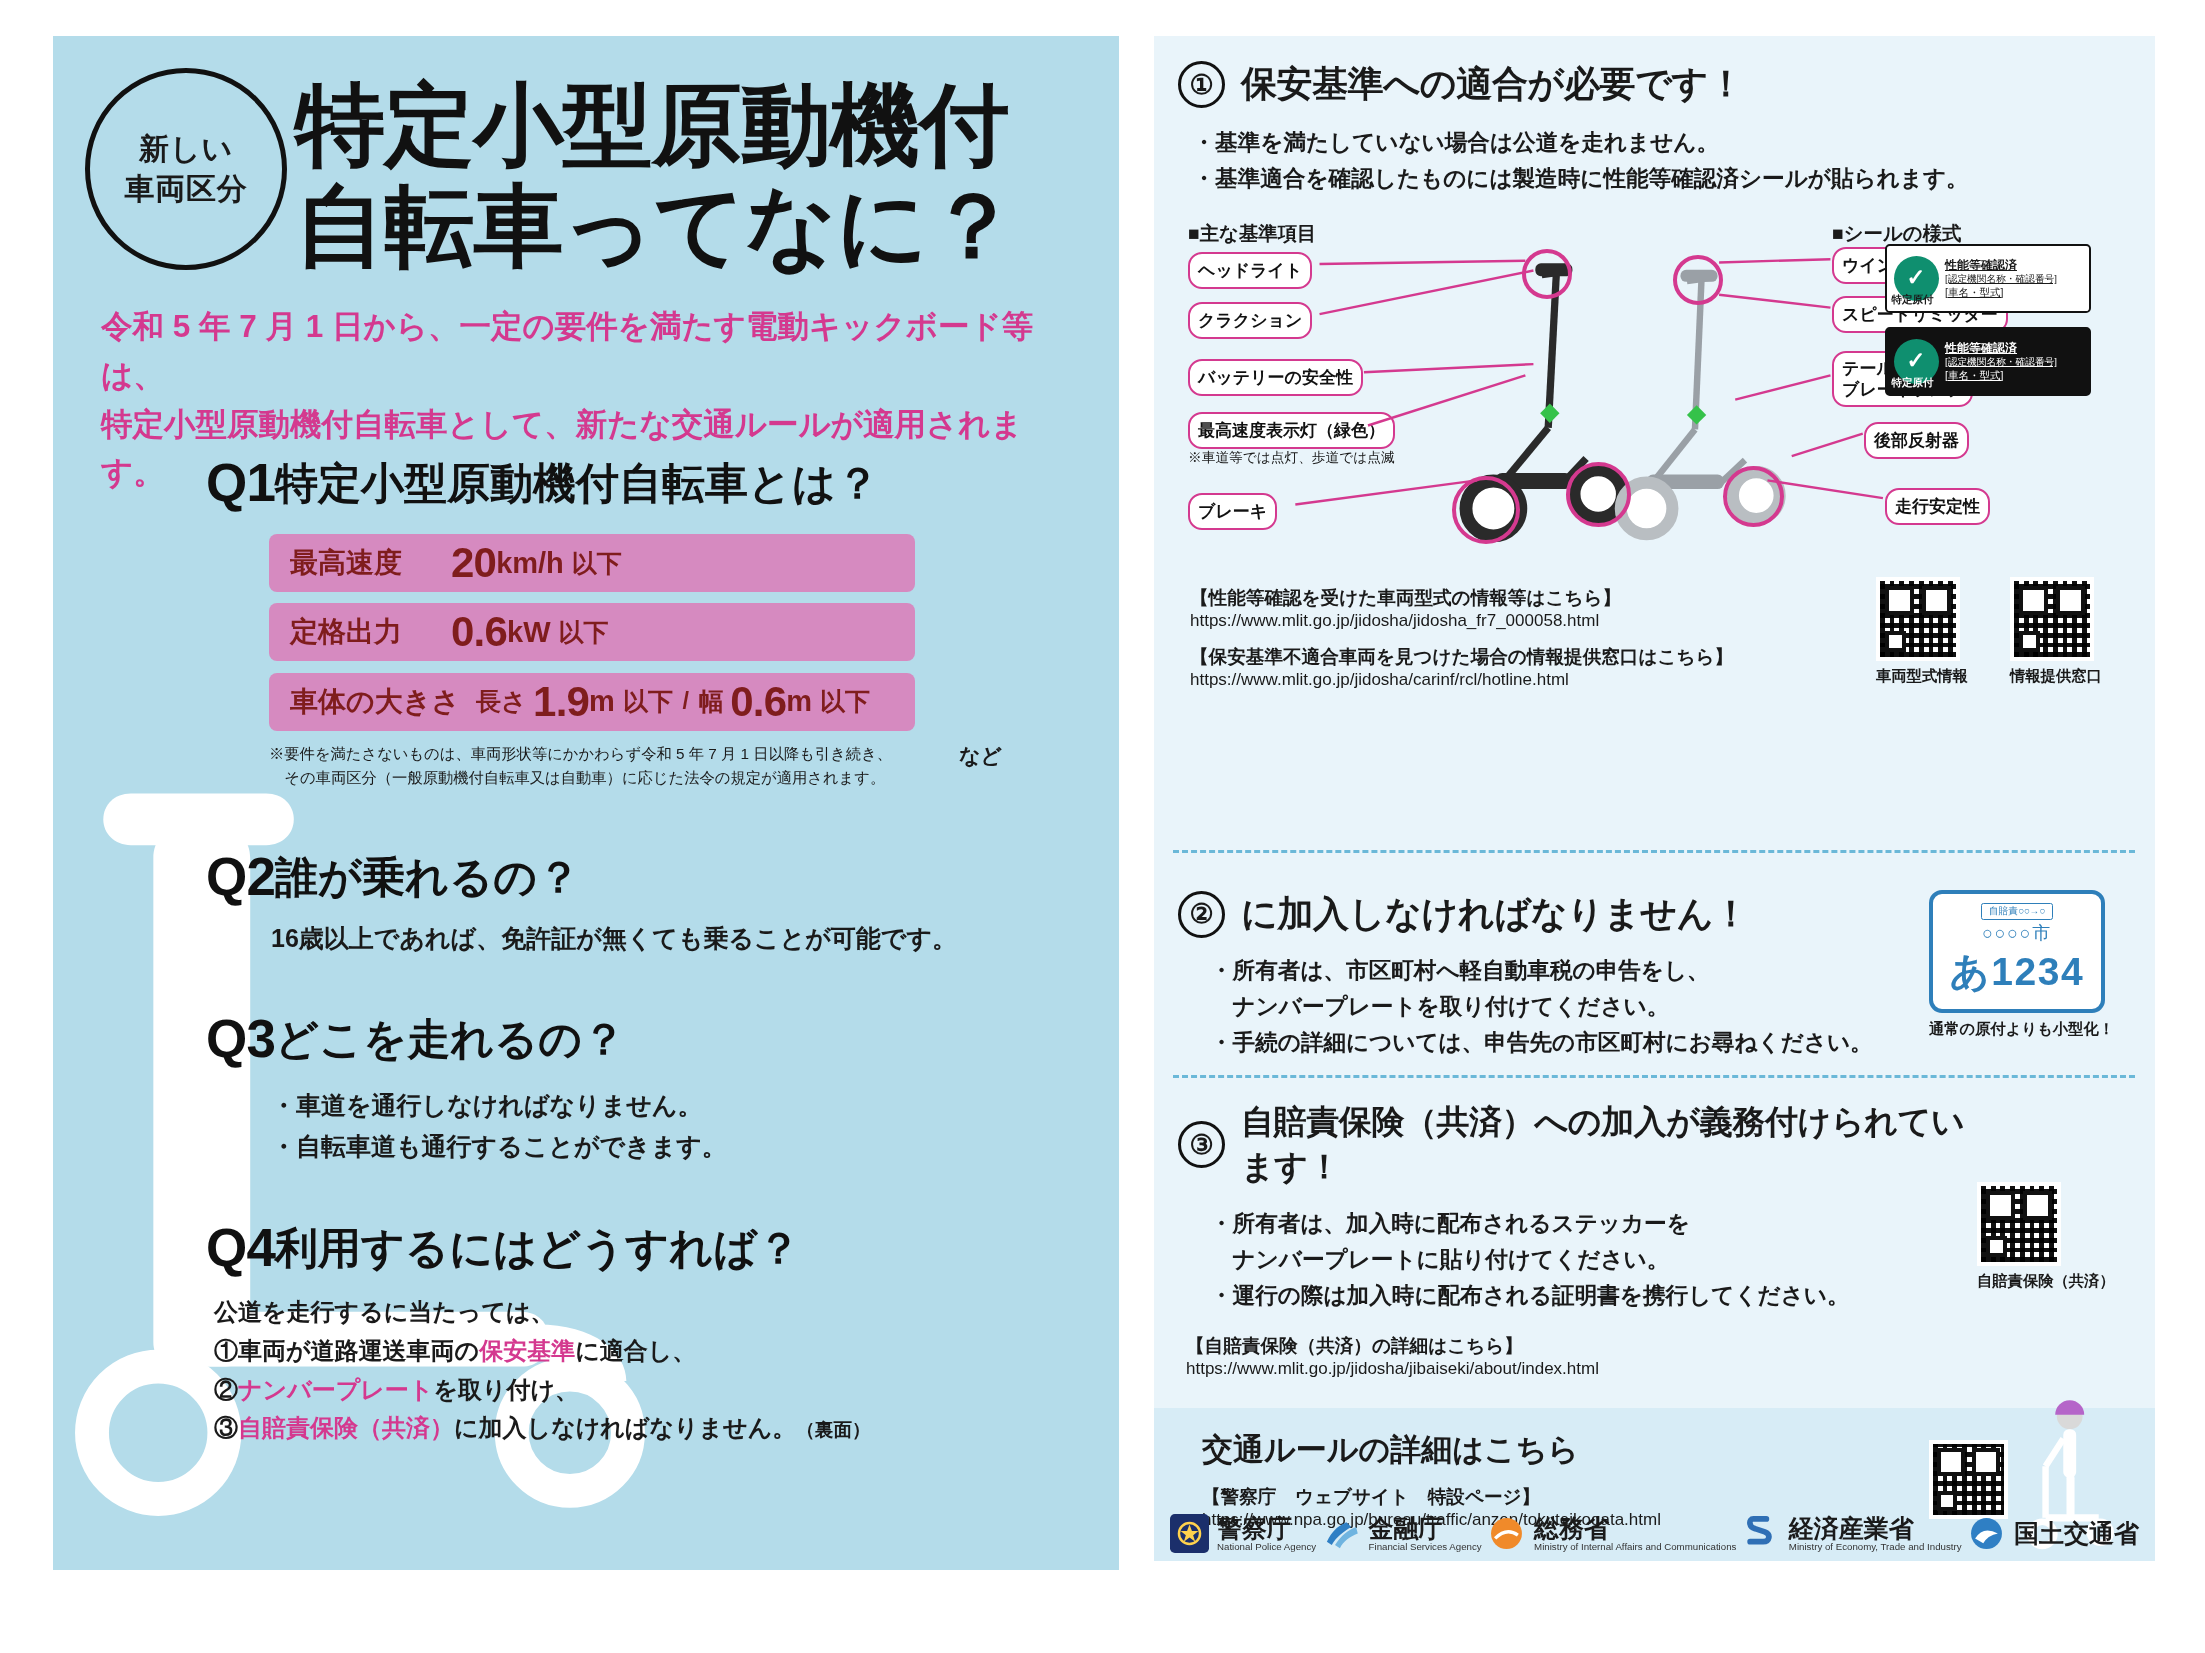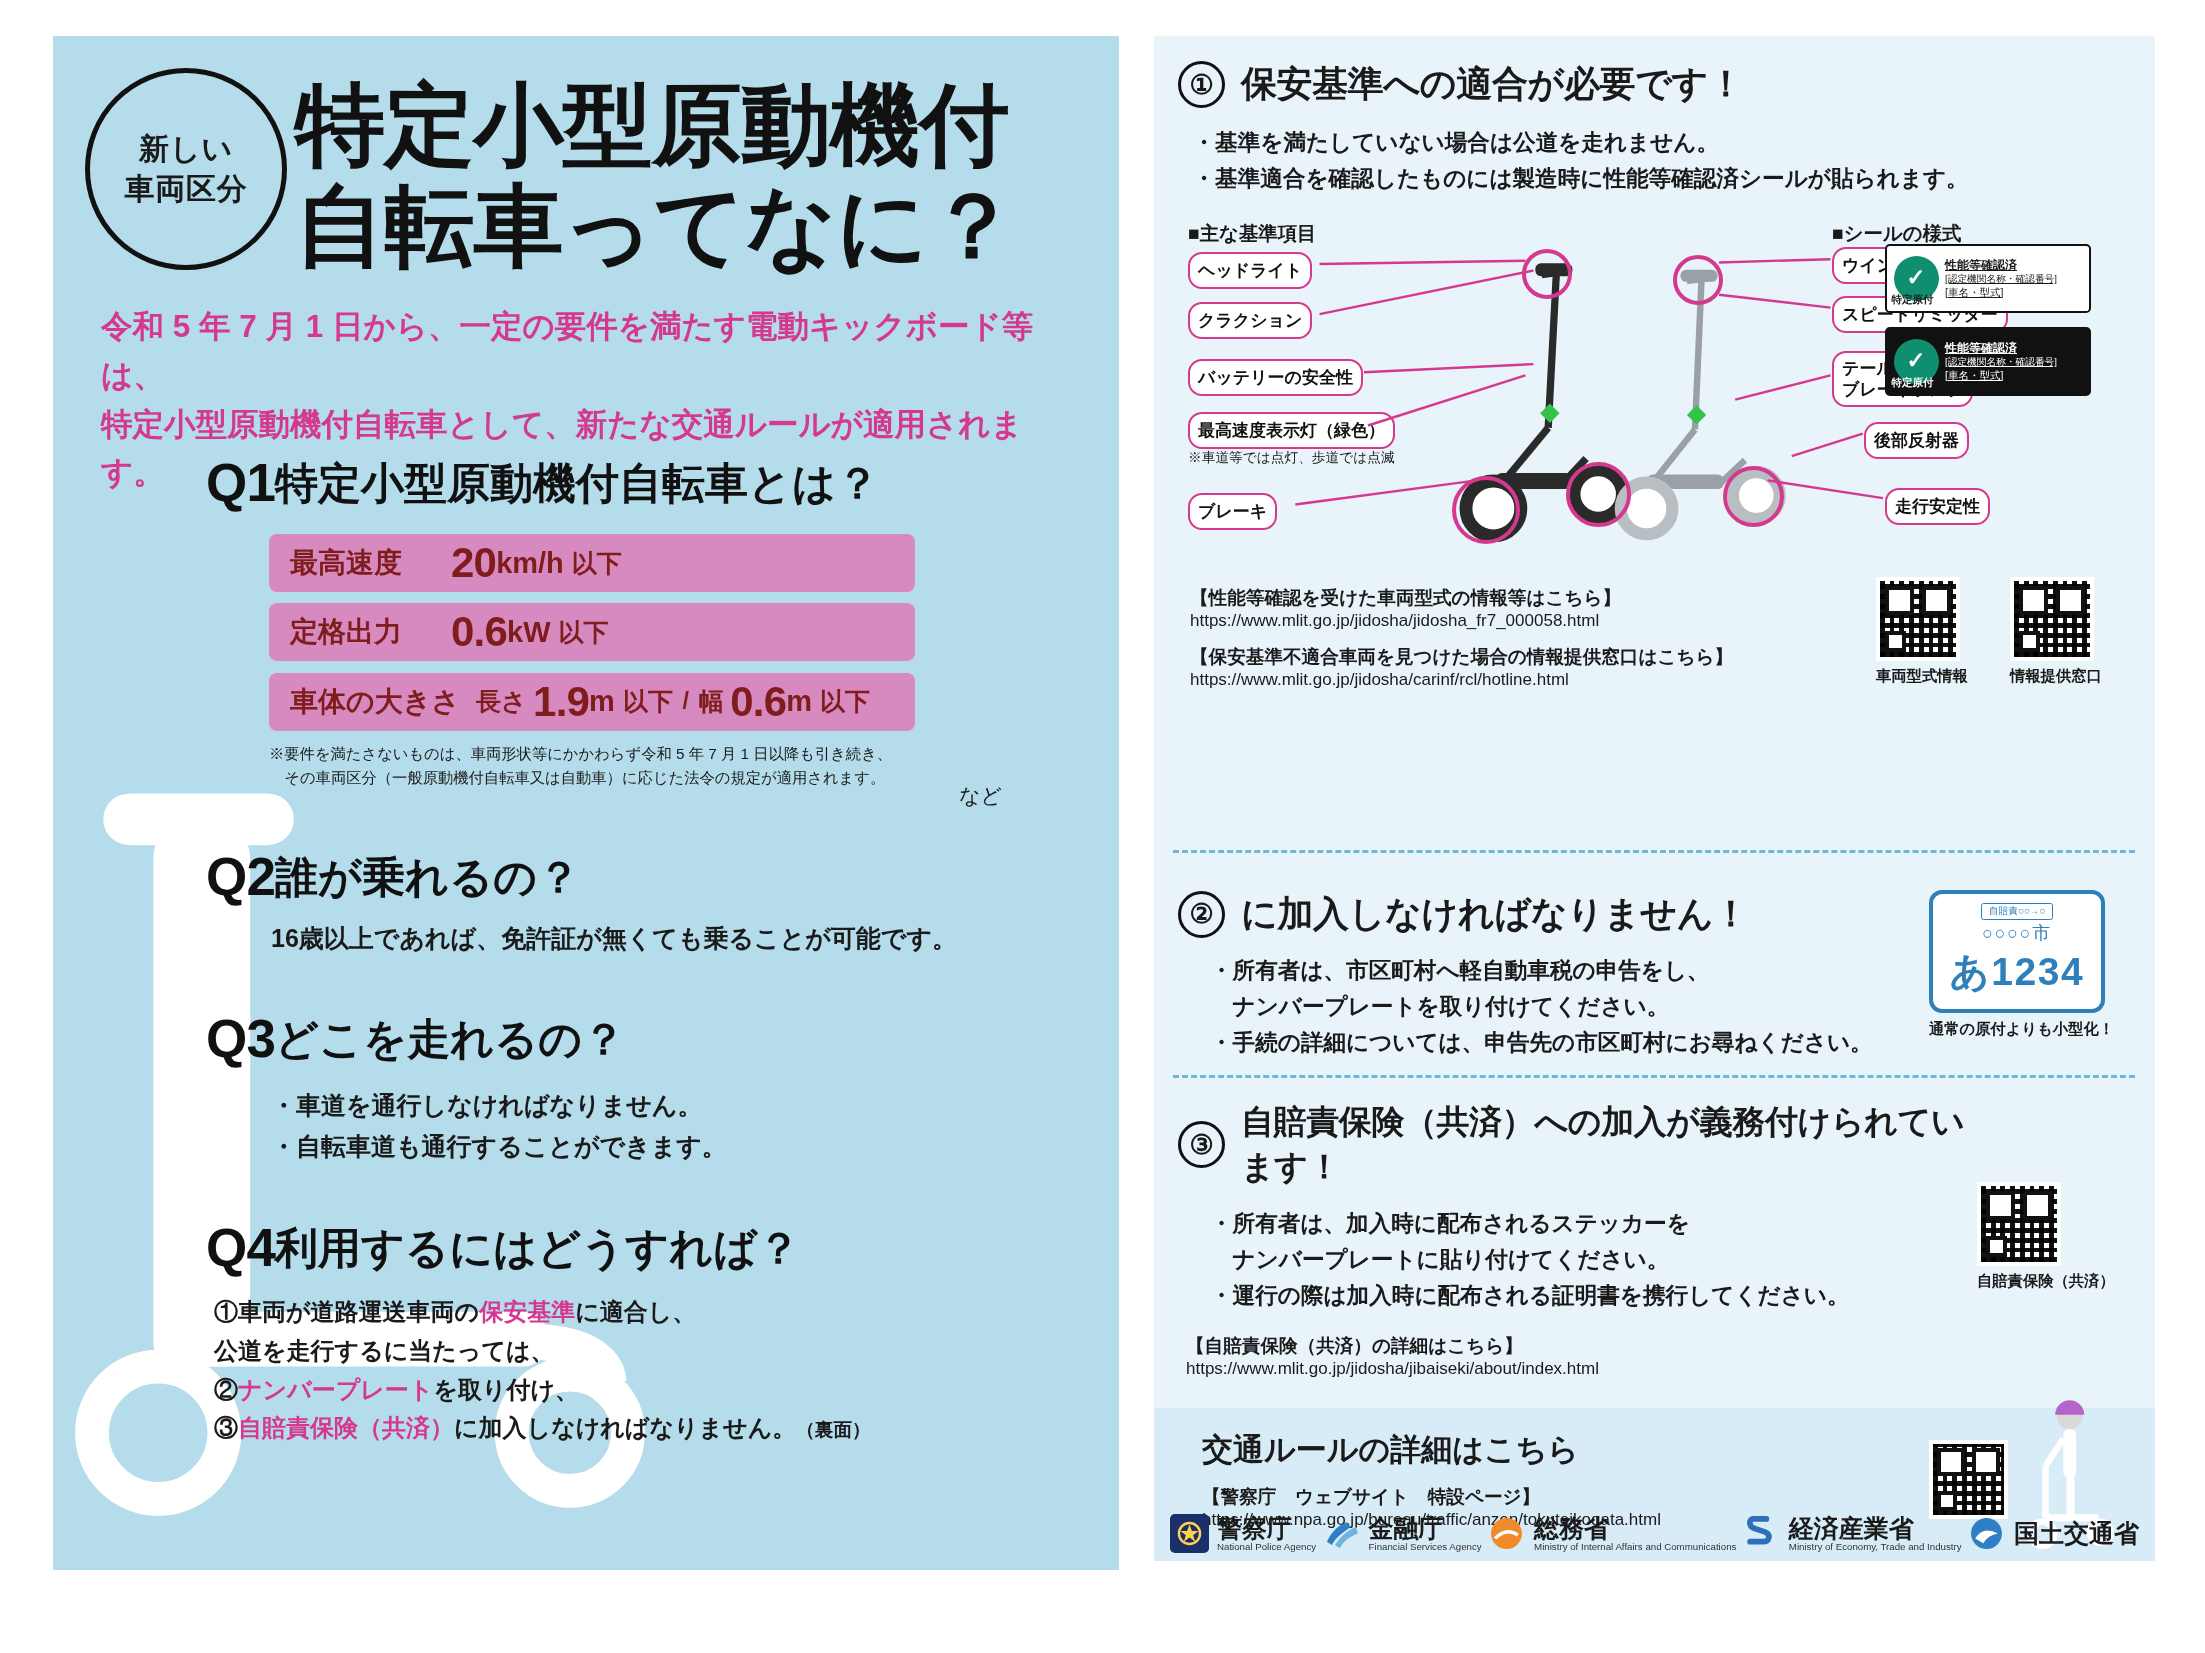--- a/index.html
+++ b/index.html
@@ -69,21 +69,21 @@
   .specrow .lbl { font-size:28px; min-width:161px; }
   .specrow .big { font-size:42px; letter-spacing:-0.8px; }
   .specrow .unit { font-size:29px; }
   .specrow .suffix { font-size:25px; margin-left:8px; }
   .specrow .mid { font-size:23.4px; margin:0 9.7px; }
   .note {
     margin-top:6.5px; margin-left:63px; width:670px;
     font-size:15.3px; line-height:1.55; color:#1a1a1a;
     position:relative;
   }
-  .nado { position:absolute; right:-63px; top:-1.6px; font-size:21px; font-weight:normal;margin-top:40px; }
+  .nado { position:absolute; right:-63px; top:-1.6px; font-size:21px; font-weight:bold; }
   .q2blk { margin-top:57px; }
   .q2txt { margin-top:14.5px; margin-left:65px; font-size:25px; font-weight:bold; }
   .q3blk { margin-top:53px; }
   .bullets { margin-top:16px; margin-left:65px; font-size:25px; font-weight:bold; line-height:1.65; }
   .q4blk { margin-top:50px; }
   .q4body { margin-top:14.5px; margin-left:8px; font-size:24px; font-weight:bold; line-height:1.62; }
   .pink { color:#d4398f; }
   .small-tail { font-size:18.6px; }
 
   
@@ -276,24 +276,24 @@
           <div>・自転車道も通行することができます。</div>
         </div>
       </div>
 
       <div class="q4blk">
         <div class="qhead">
           <span class="qn">Q4</span>
           <span class="qt">利用するにはどうすれば？</span>
         </div>
         <div class="q4body">
+          <div>公道を走行するに当たっては、</div>
           <div>
             <span>①車両が道路運送車両の</span><span class="pink">保安基準</span><span>に適合し、</span>
           </div>
-          <div>公道を走行するに当たっては、</div>
           <div>
             <span>②</span><span class="pink">ナンバープレート</span><span>を取り付け、</span>
           </div>
           <div>
             <span>③</span><span class="pink">自賠責保険（共済）</span><span>に加入しなければなりません。</span><span class="small-tail">（裏面）</span>
           </div>
         </div>
       </div>
 
     </div>

